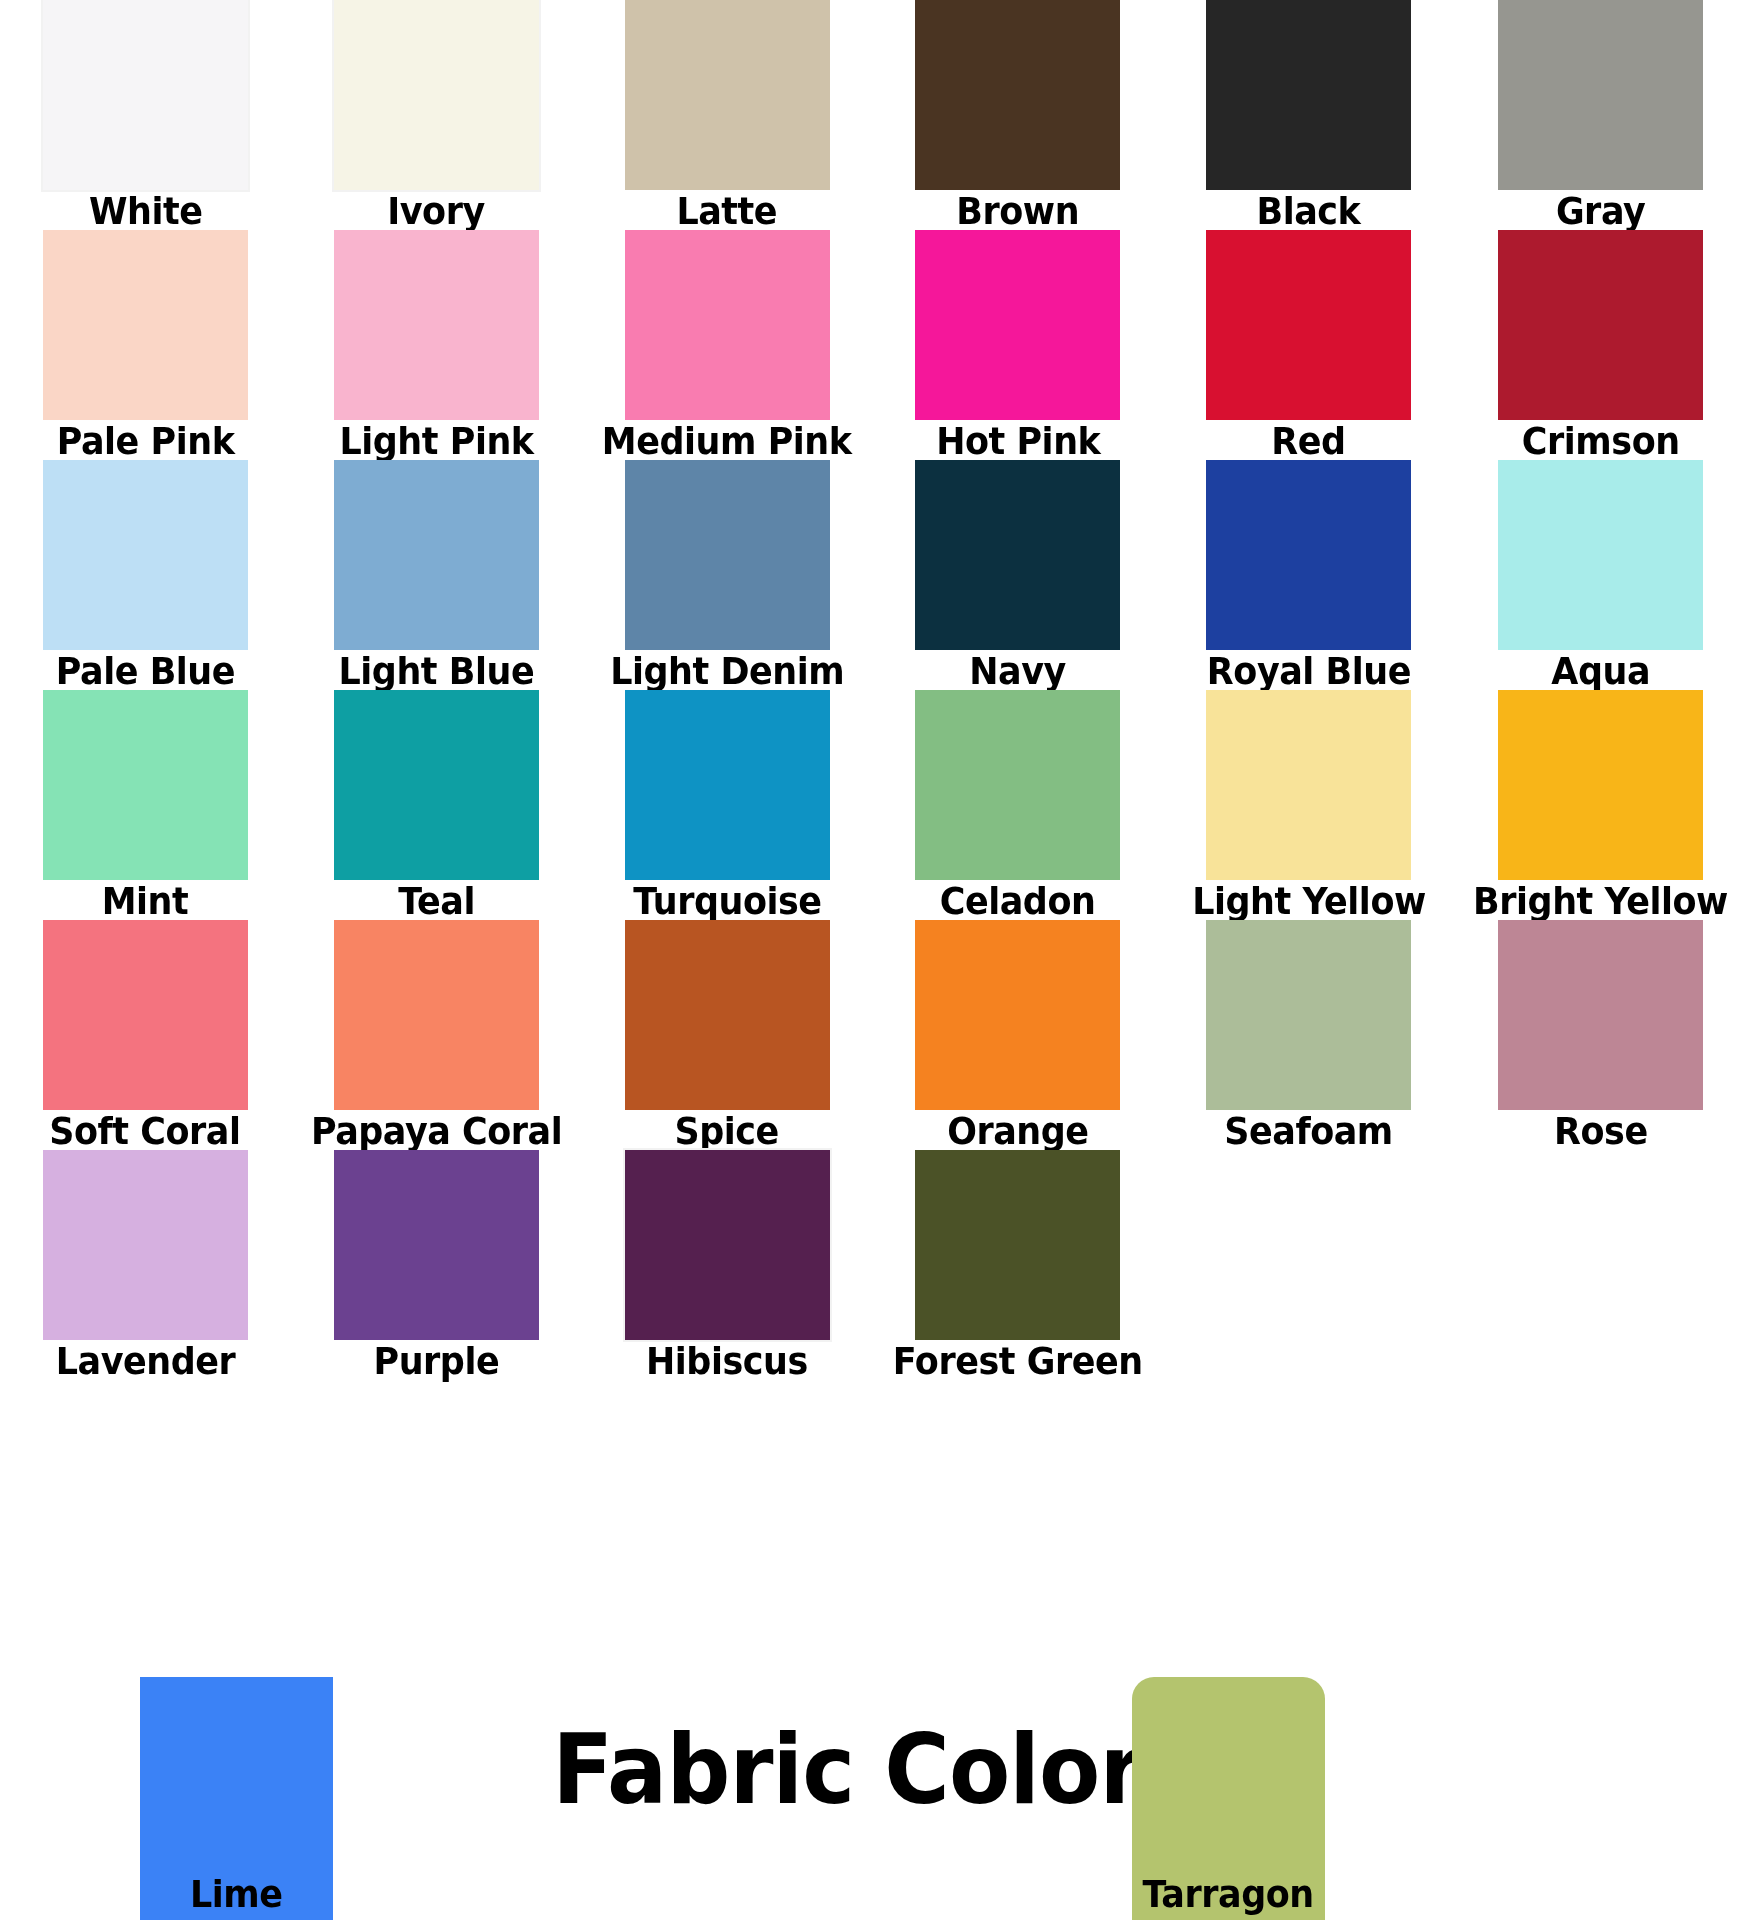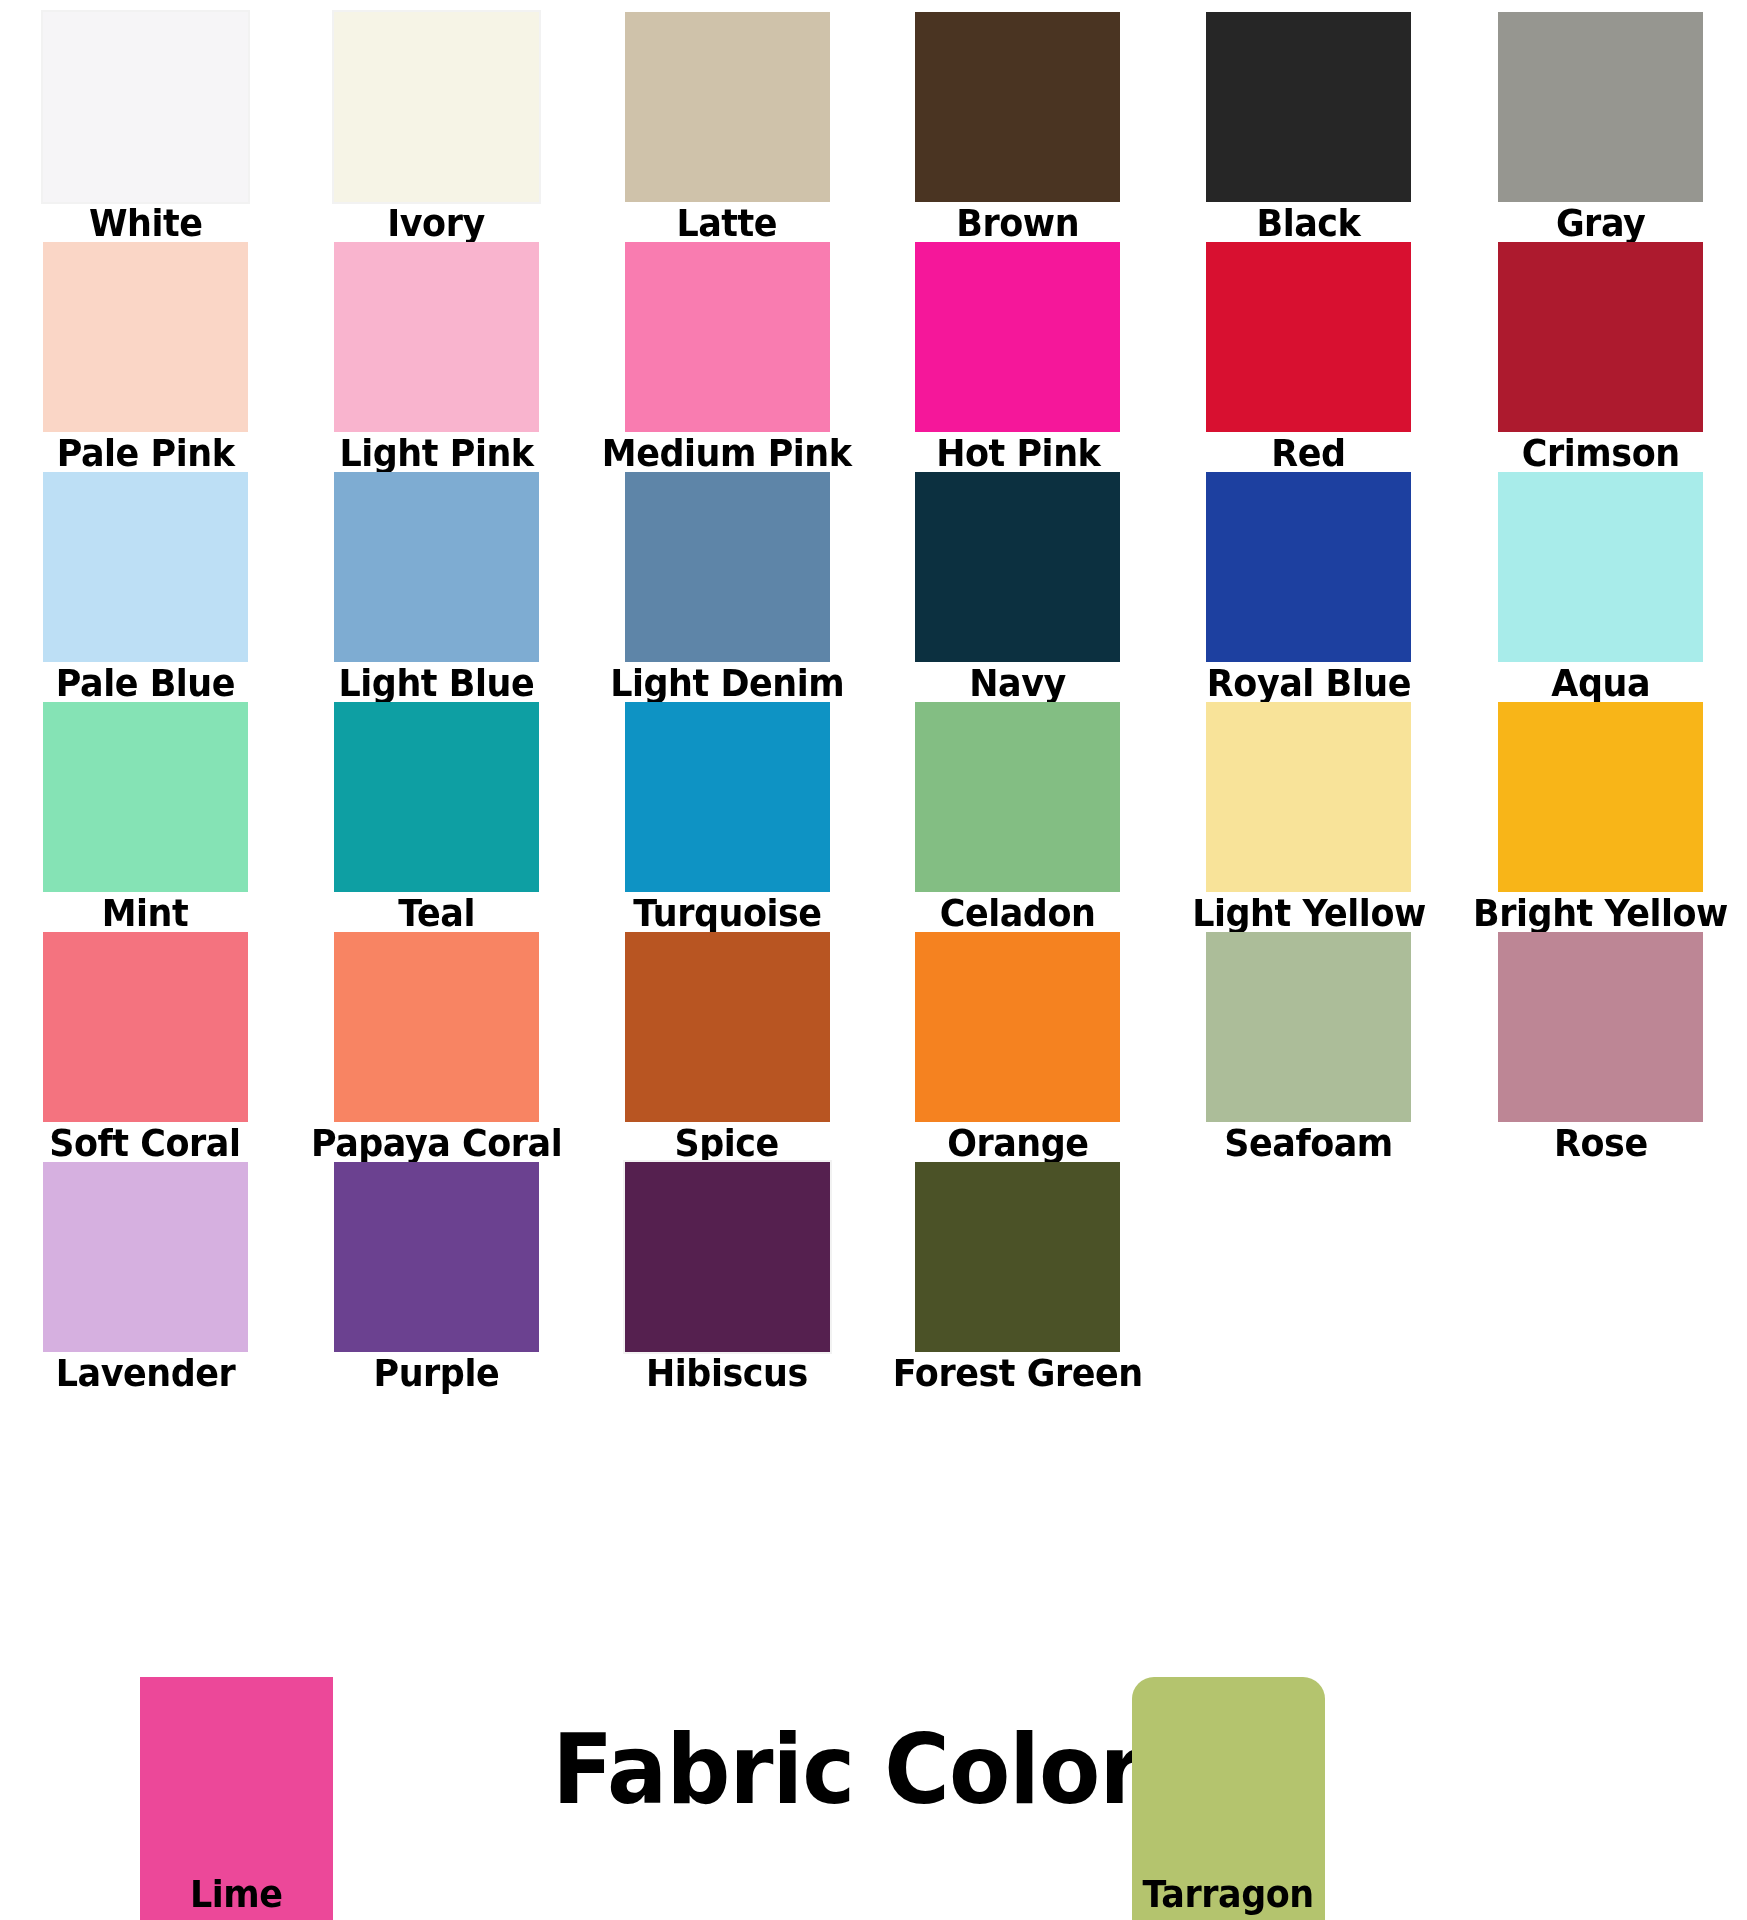--- a/index.html
+++ b/index.html
@@ -34,21 +34,21 @@
     row-gap: 0px;
   }
 
   .cell {
     position: relative;
     height: 230px;
     display: flex;
     flex-direction: column;
     align-items: center;
     justify-content: flex-start;
-    padding: 12px 8px;
+    padding: 0 8px;
     box-sizing: border-box;
   }
 
   .swatch {
     width: 205px;
     height: 190px;
     display: block;
     flex: none;
   }
   .swatch.edged {
@@ -258,21 +258,21 @@
         <div class="label">Hibiscus</div>
       </div>
       <div class="cell">
         <div class="swatch" style="background: rgb(75, 82, 39);"></div>
         <div class="label">Forest Green</div>
       </div>
     </div>
 
   <div class="bottom">
 
-    <div class="bottom-swatch" id="lime-swatch" style="background: #ec4899;">
+    <div class="bottom-swatch" id="lime-swatch" style="background: #3b82f6;">
       <span class="label">Lime</span>
     </div>
 
     <div id="fabric-title">Fabric Colors</div>
 
     <div class="bottom-swatch" id="tarragon-swatch" style="background: rgb(180, 196, 110);">
       <span class="label">Tarragon</span>
     </div>
 
   </div>

